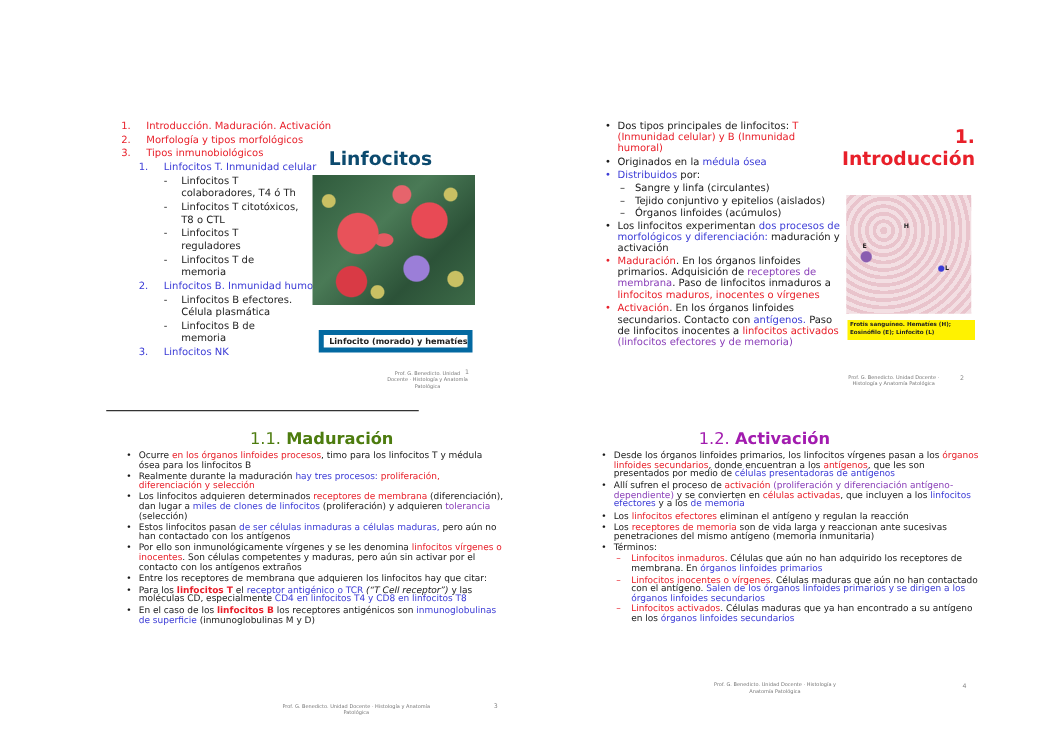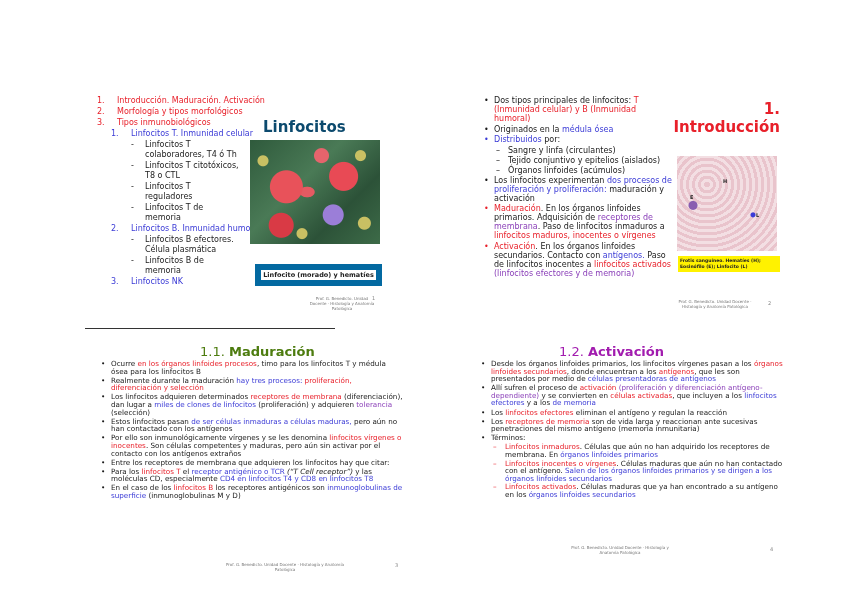--- a/index.html
+++ b/index.html
@@ -4,21 +4,21 @@
 <style>
   html, body { margin: 0; padding: 0; }
   body {
     width: 848px; height: 599px; background: #ffffff; position: relative; overflow: hidden;
     font-family: "DejaVu Sans", sans-serif; color: #1a1a1a;
   }
   .slide { position: absolute; }
   .red { color: #e8202a; }
   .blue { color: #3b3bd6; }
   .purple { color: #8a3fb8; }
-  .bold { font-weight: normal; }
+  .bold { font-weight: bold; }
   .ital { font-style: italic; text-align: center; }
   .footer { position: absolute; font-size: 4px; color: #777; text-align: center; line-height: 5px; }
   .pagenum { position: absolute; font-size: 5px; color: #888; }
 
   
   #s1 { left: 85px; top: 88px; width: 300px; height: 225px; }
   #s1 .outline { position: absolute; left: 10px; top: 8px; width: 170px; font-size: 8px; line-height: 9.5px; }
   .ol-item { position: relative; padding-left: 22px; margin-bottom: 1.5px; }
   .ol-item .num { position: absolute; left: 2px; top: 0; }
   .ol-sub { position: relative; padding-left: 36px; margin-bottom: 1.5px; }
@@ -35,22 +35,22 @@
       radial-gradient(circle at 64% 72%, #9b7ed8 0 10px, transparent 11px),
       radial-gradient(circle at 24% 82%, #d93a45 0 12px, transparent 13px),
       radial-gradient(circle at 55% 15%, #e6646c 0 7px, transparent 8px),
       radial-gradient(circle at 10% 20%, #c9c063 0 5px, transparent 6px),
       radial-gradient(circle at 88% 80%, #c9c063 0 6px, transparent 7px),
       radial-gradient(circle at 40% 90%, #c9c063 0 5px, transparent 6px),
       radial-gradient(circle at 85% 15%, #c9c063 0 5px, transparent 6px),
       linear-gradient(135deg, #2f5a3c, #4a7a56 40%, #2c5238 70%, #3d6b48);
   }
   #s1 .caption {
-    position: absolute; left: 170px; top: 176px; width: 115px; border: 6px solid #0369a1;
-    font-size: 6.5px; font-weight: bold; text-align: center; padding: 1px 0; color: #222;
+    position: absolute; left: 170px; top: 176px; width: 115px; border: 4px solid #0369a1;
+    font-size: 6.5px; font-weight: bold; text-align: right; padding: 1px 0; color: #222;
   }
   #s1 .footer { left: 222px; top: 208px; width: 70px; }
   #s1 .pagenum { left: 287px; top: 207px; }
 
   
   #s2 { left: 470px; top: 88px; width: 330px; height: 235px; }
   #s2 .body { position: absolute; left: 12px; top: 8px; width: 190px; font-size: 8px; line-height: 9px; }
   .bl { position: relative; padding-left: 12px; margin-bottom: 1.5px; }
   .bl .dot { position: absolute; left: 2px; top: 0; }
   .dash { position: relative; padding-left: 26px; margin-bottom: 1px; }
@@ -116,21 +116,21 @@
 </div>
 
 <div class="slide" id="s2">
   <div class="body">
     <div class="bl"><span class="dot">•</span><span>Dos tipos principales de linfocitos: </span><span class="red">T (Inmunidad celular) y B (Inmunidad humoral)</span></div>
     <div class="bl"><span class="dot">•</span><span>Originados en la </span><span class="blue">médula ósea</span></div>
     <div class="bl"><span class="dot blue">•</span><span class="blue">Distribuidos</span><span> por:</span></div>
     <div class="dash"><span class="d">–</span><span>Sangre y linfa (circulantes)</span></div>
     <div class="dash"><span class="d">–</span><span>Tejido conjuntivo y epitelios (aislados)</span></div>
     <div class="dash"><span class="d">–</span><span>Órganos linfoides (acúmulos)</span></div>
-    <div class="bl"><span class="dot">•</span><span>Los linfocitos experimentan </span><span class="blue">dos procesos de proliferación y proliferación:</span><span> maduración y activación</span></div>
+    <div class="bl"><span class="dot">•</span><span>Los linfocitos experimentan </span><span class="blue">dos procesos de morfológicos y diferenciación:</span><span> maduración y activación</span></div>
     <div class="bl"><span class="dot red">•</span><span class="red">Maduración</span><span>. En los órganos linfoides primarios. Adquisición de </span><span class="purple">receptores de membrana</span><span>. Paso de linfocitos inmaduros a </span><span class="red">linfocitos maduros,  inocentes o vírgenes</span></div>
     <div class="bl"><span class="dot red">•</span><span class="red">Activación</span><span>. En los órganos linfoides secundarios. Contacto con </span><span class="blue">antígenos.</span><span> Paso de linfocitos inocentes a </span><span class="red">linfocitos activados</span><span class="purple"> (linfocitos efectores y de memoria)</span></div>
   </div>
   <div class="title">
       <div>1.</div>
       <div>Introducción</div>
     </div>
   <div class="smear">
     <span class="lbl" style="left:46px;top:22px">H</span>
     <span class="lbl" style="left:13px;top:38px">E</span>

